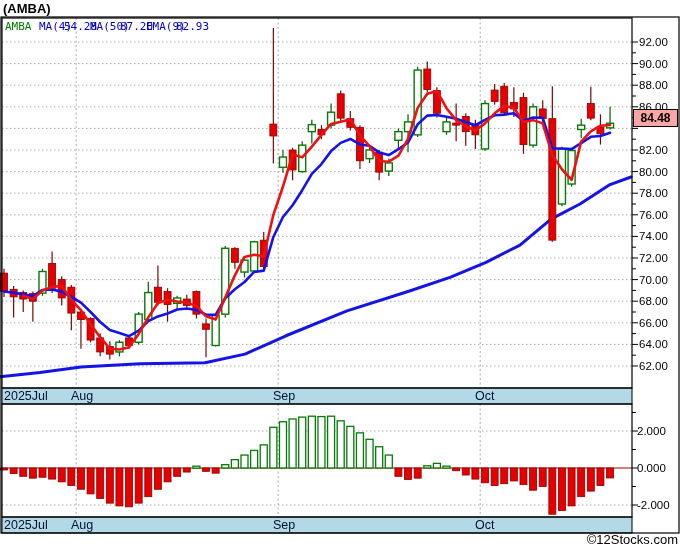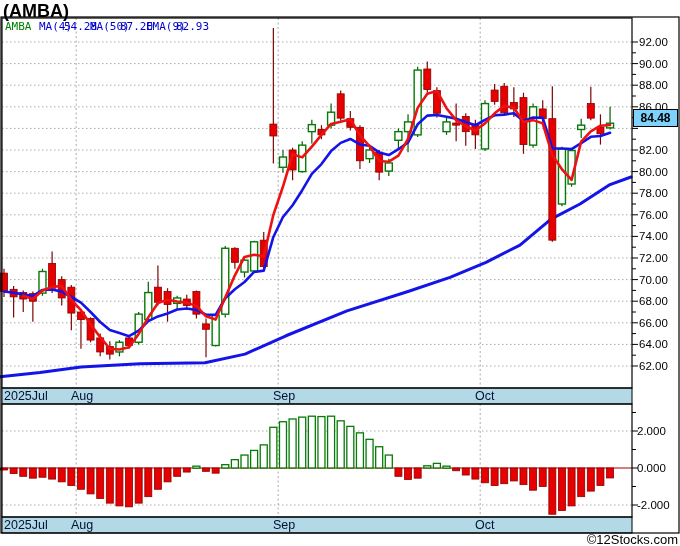--- a/index.html
+++ b/index.html
@@ -1,28 +1,28 @@
 <!DOCTYPE html>
 <html><head>
 <meta charset="utf-8">
 <style>
   html,body{margin:0;padding:0;background:#fff;}
   .app{position:relative;width:680px;height:546px;background:#fff;overflow:hidden;
        font-family:"Liberation Sans",sans-serif;}
-  .title{position:absolute;left:3px;top:1px;font-size:18px;font-weight:bold;color:#000;}
+  .title{position:absolute;left:3px;top:1px;font-size:13px;font-weight:bold;color:#000;}
   #chart{position:absolute;left:0;top:0;}
   .legend{position:absolute;font-family:"DejaVu Sans Mono",monospace;font-size:11px;white-space:pre;}
   .legend span{position:absolute;top:0;}
   .price-legend{left:0;top:20px;width:564px;height:13px;}
   .macd-legend{left:0;top:406px;width:632px;height:13px;}
   .sym{color:#008000;}
   .blue{color:#0000cc;}
   .blk{color:#000;}
   .badge{position:absolute;left:633px;top:109px;width:43px;height:16px;
-         background:#7dd3fc;border:1.5px solid #000;text-align:center;
+         background:#fca5a5;border:1.5px solid #000;text-align:center;
          font-size:12px;font-weight:600;line-height:16px;color:#000;}
   .watermark{position:absolute;right:2px;top:532px;font-size:13px;color:#000;}
 </style>
 </head>
 <body>
 
 <div class="app">
   <div class="title">(AMBA)</div>
 
   <svg id="chart" width="680" height="546">

